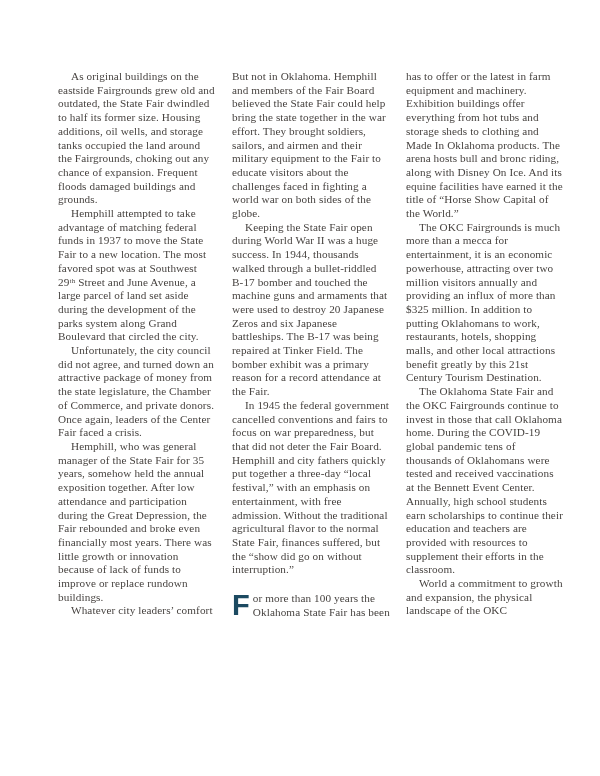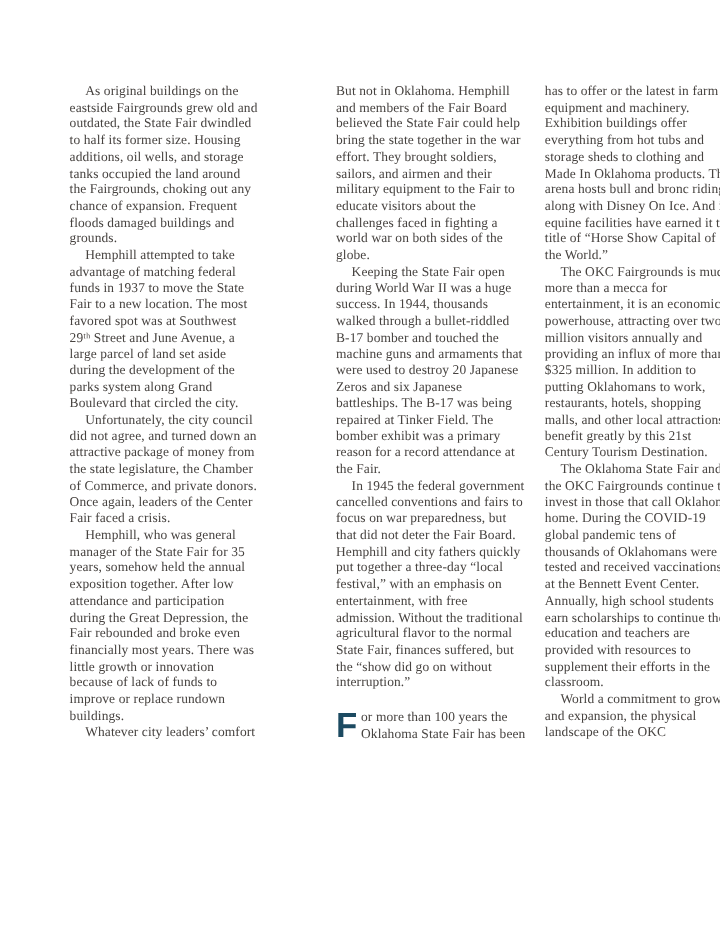--- a/index.html
+++ b/index.html
@@ -63,21 +63,21 @@
 
 <div class="page" style="background: rgb(255, 255, 255);">
   <div class="columns">
     <div class="col" style="color: rgb(71, 67, 64);">
         <p class="indent">As original buildings on the eastside Fairgrounds grew old and outdated, the State Fair dwindled to half its former size. Housing additions, oil wells, and storage tanks occupied the land around the Fairgrounds, choking out any chance of expansion. Frequent floods damaged buildings and grounds.</p>
         <p class="indent">Hemphill attempted to take advantage of matching federal funds in 1937 to move the State Fair to a new location. The most favored spot was at Southwest 29ᵗʰ Street and June Avenue, a large parcel of land set aside during the development of the parks system along Grand Boulevard that circled the city.</p>
         <p class="indent">Unfortunately, the city council did not agree, and turned down an attractive package of money from the state legislature, the Chamber of Commerce, and private donors. Once again, leaders of the Center Fair faced a crisis.</p>
         <p class="indent">Hemphill, who was general manager of the State Fair for 35 years, somehow held the annual exposition together. After low attendance and participation during the Great Depression, the Fair rebounded and broke even financially most years. There was little growth or innovation because of lack of funds to improve or replace rundown buildings.</p>
         <p class="indent">Whatever city leaders’ comfort level was with the status quo disappeared after the Japanese attacked Pearl Harbor in 1941 and America entered into World War II. Across the nation, many Fairs were cancelled in favor of war preparations and support.</p>
       </div>
-    <div class="col" style="color: rgb(71, 67, 64); margin-left: 48px;">
+    <div class="col" style="color: rgb(71, 67, 64);">
         <p>But not in Oklahoma. Hemphill and members of the Fair Board believed the State Fair could help bring the state together in the war effort. They brought soldiers, sailors, and airmen and their military equipment to the Fair to educate visitors about the challenges faced in fighting a world war on both sides of the globe.</p>
         <p class="indent">Keeping the State Fair open during World War II was a huge success. In 1944, thousands walked through a bullet-riddled B-17 bomber and touched the machine guns and armaments that were used to destroy 20 Japanese Zeros and six Japanese battleships. The B-17 was being repaired at Tinker Field. The bomber exhibit was a primary reason for a record attendance at the Fair.</p>
         <p class="indent">In 1945 the federal government cancelled conventions and fairs to focus on war preparedness, but that did not deter the Fair Board. Hemphill and city fathers quickly put together a three-day “local festival,” with an emphasis on entertainment, with free admission. Without the traditional agricultural flavor to the normal State Fair, finances suffered, but the “show did go on without interruption.”</p>
         <p class="section-break"><span class="drop-cap" style="color: rgb(28, 74, 97);">F</span>or more than 100 years the Oklahoma State Fair has been providing something for every visitor that passes through its gates.  While some head to the Midway for the ride of a lifetime or to Food Row for an Indian Taco, others explore the newest models the automobile industry</p>
       </div>
     <div class="col" style="color: rgb(71, 67, 64); font-family: Liberation Serif, serif;">
         <p>has to offer or the latest in farm equipment and machinery. Exhibition buildings offer everything from hot tubs and storage sheds to clothing and Made In Oklahoma products. The arena hosts bull and bronc riding, along with Disney On Ice. And its equine facilities have earned it the title of “Horse Show Capital of the World.”</p>
         <p class="indent">The OKC Fairgrounds is much more than a mecca for entertainment, it is an economic powerhouse, attracting over two million visitors annually and providing an influx of more than $325 million. In addition to putting Oklahomans to work, restaurants, hotels, shopping malls, and other local attractions benefit greatly by this 21st Century Tourism Destination.</p>
         <p class="indent">The Oklahoma State Fair and the OKC Fairgrounds continue to invest in those that call Oklahoma home. During the COVID-19 global pandemic tens of thousands of Oklahomans were tested and received vaccinations at the Bennett Event Center. Annually, high school students earn scholarships to continue their education and teachers are provided with resources to supplement their efforts in the classroom.</p>
         <p class="indent">World a commitment to growth and expansion, the physical landscape of the OKC Fairgrounds will continue to evolve and with that comes countless new opportunities for Oklahomans of all ages.</p>

